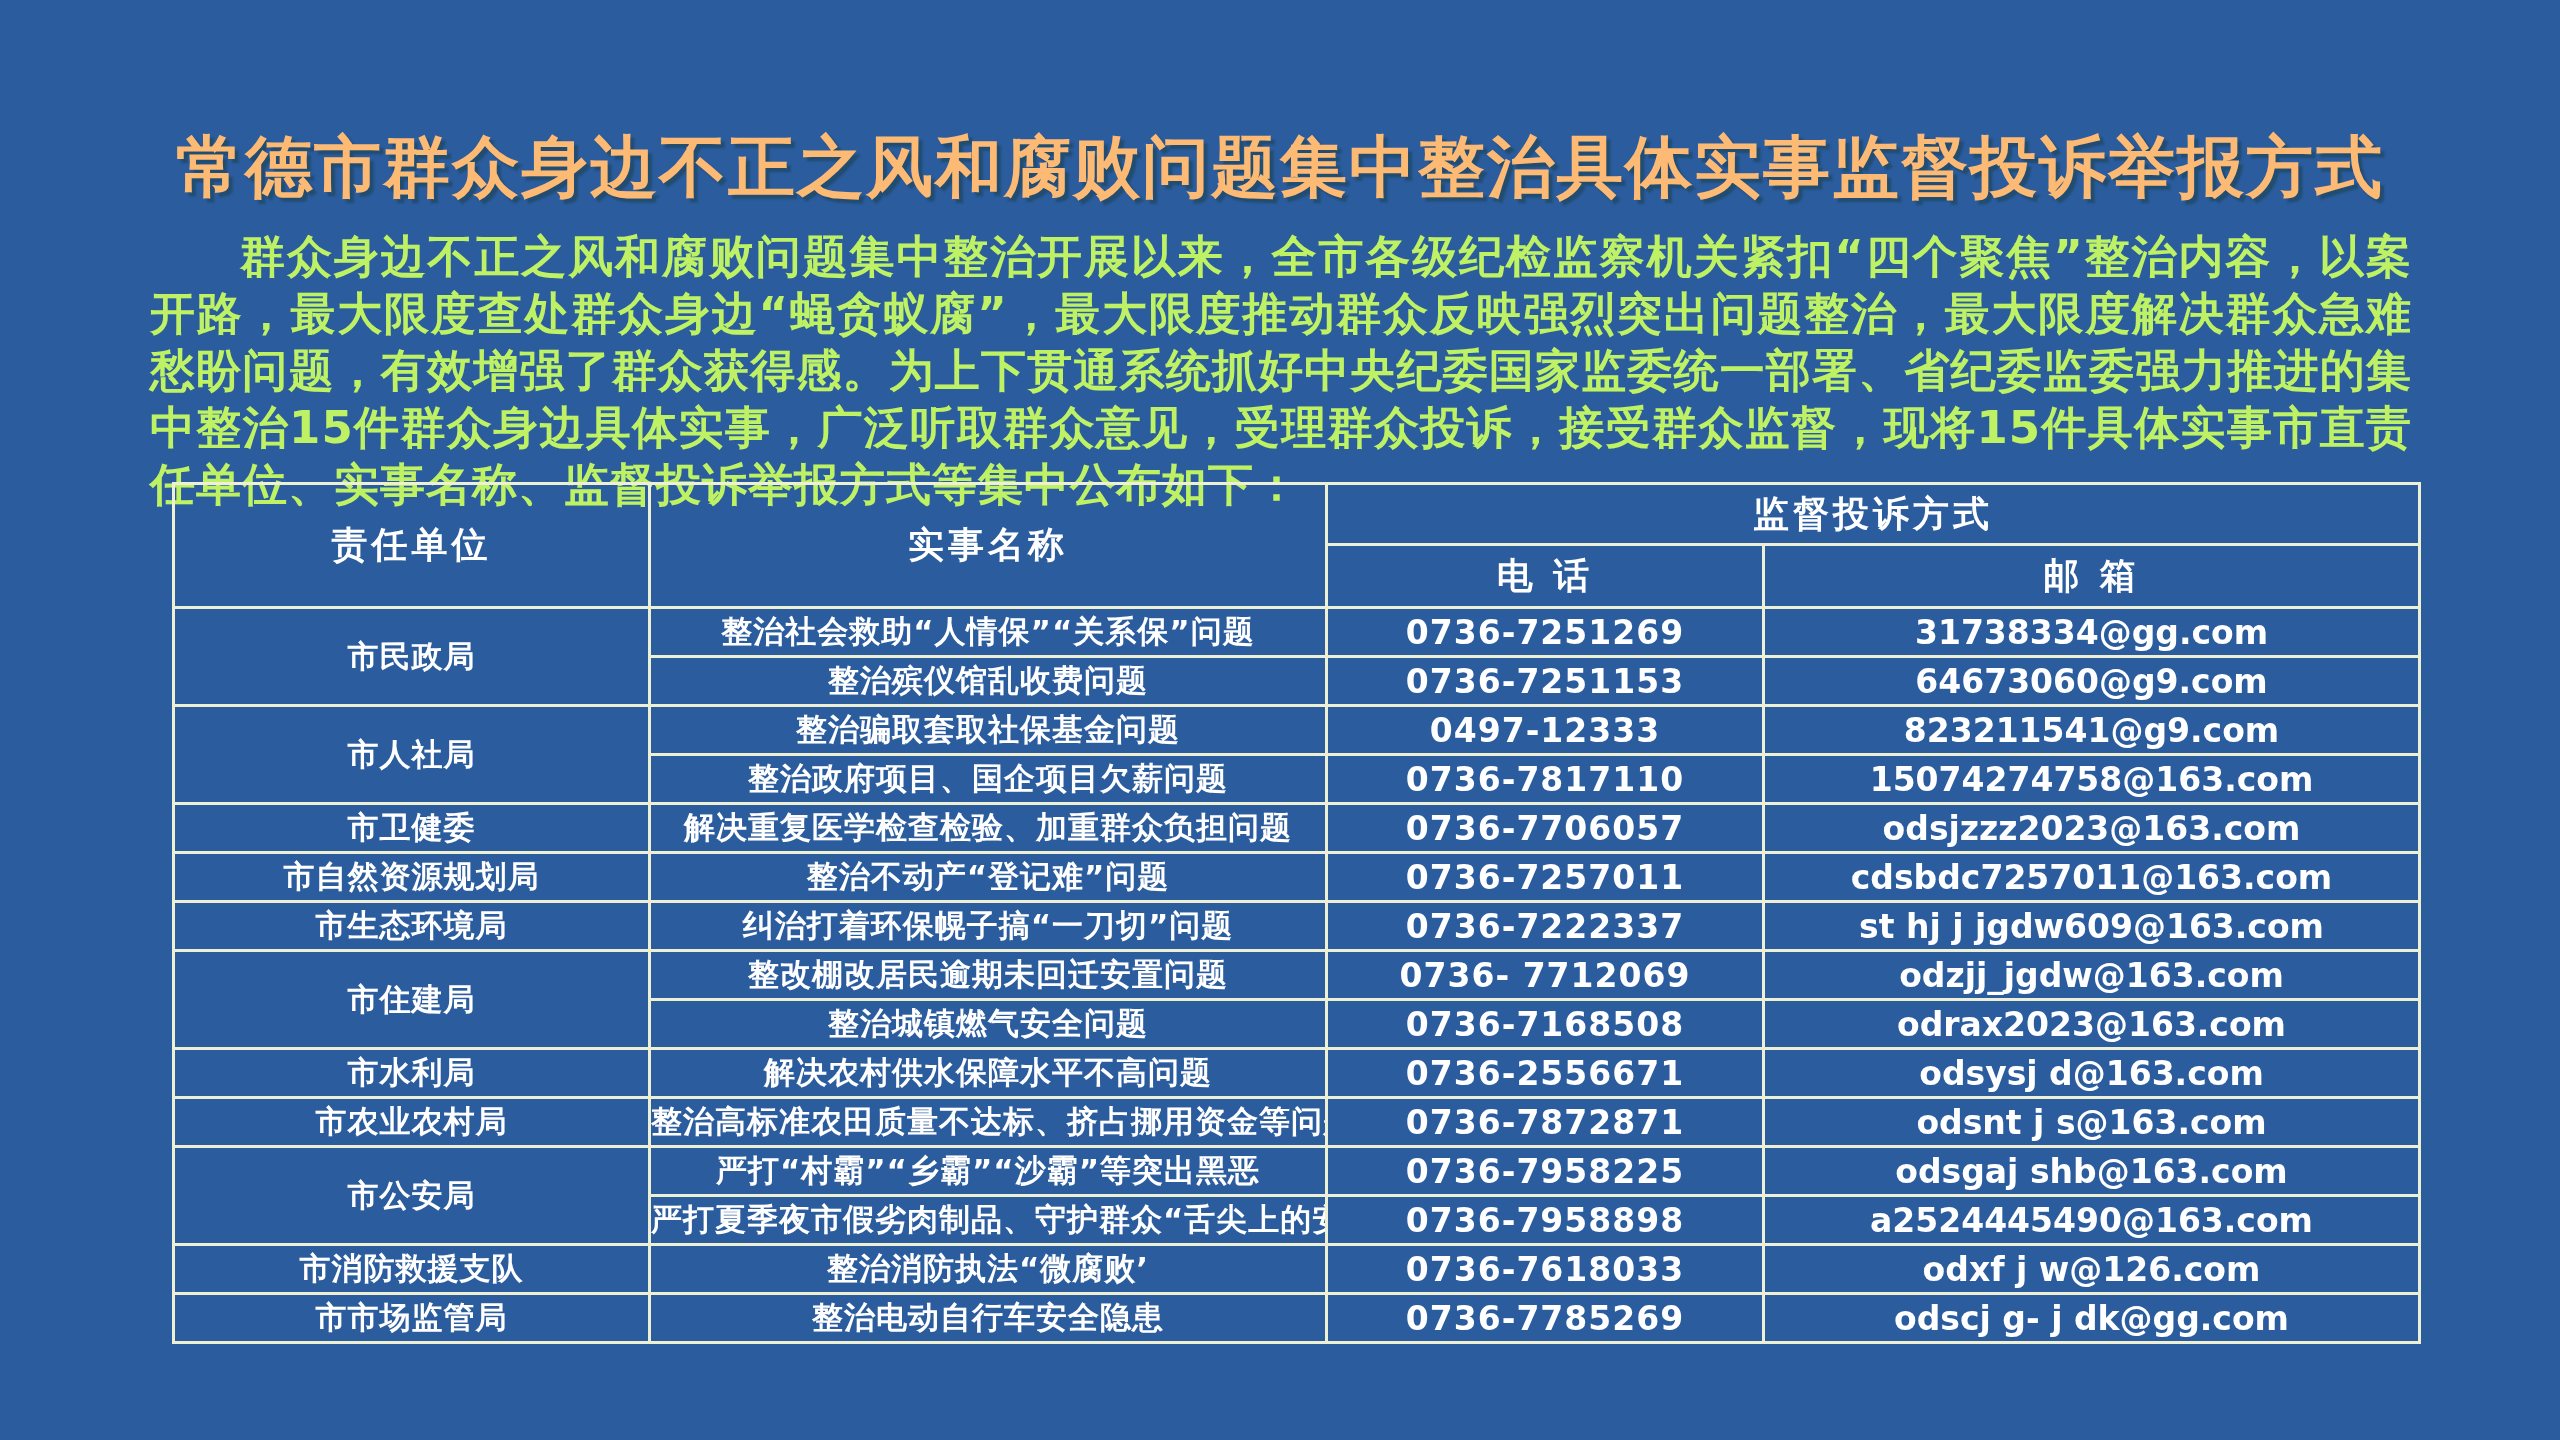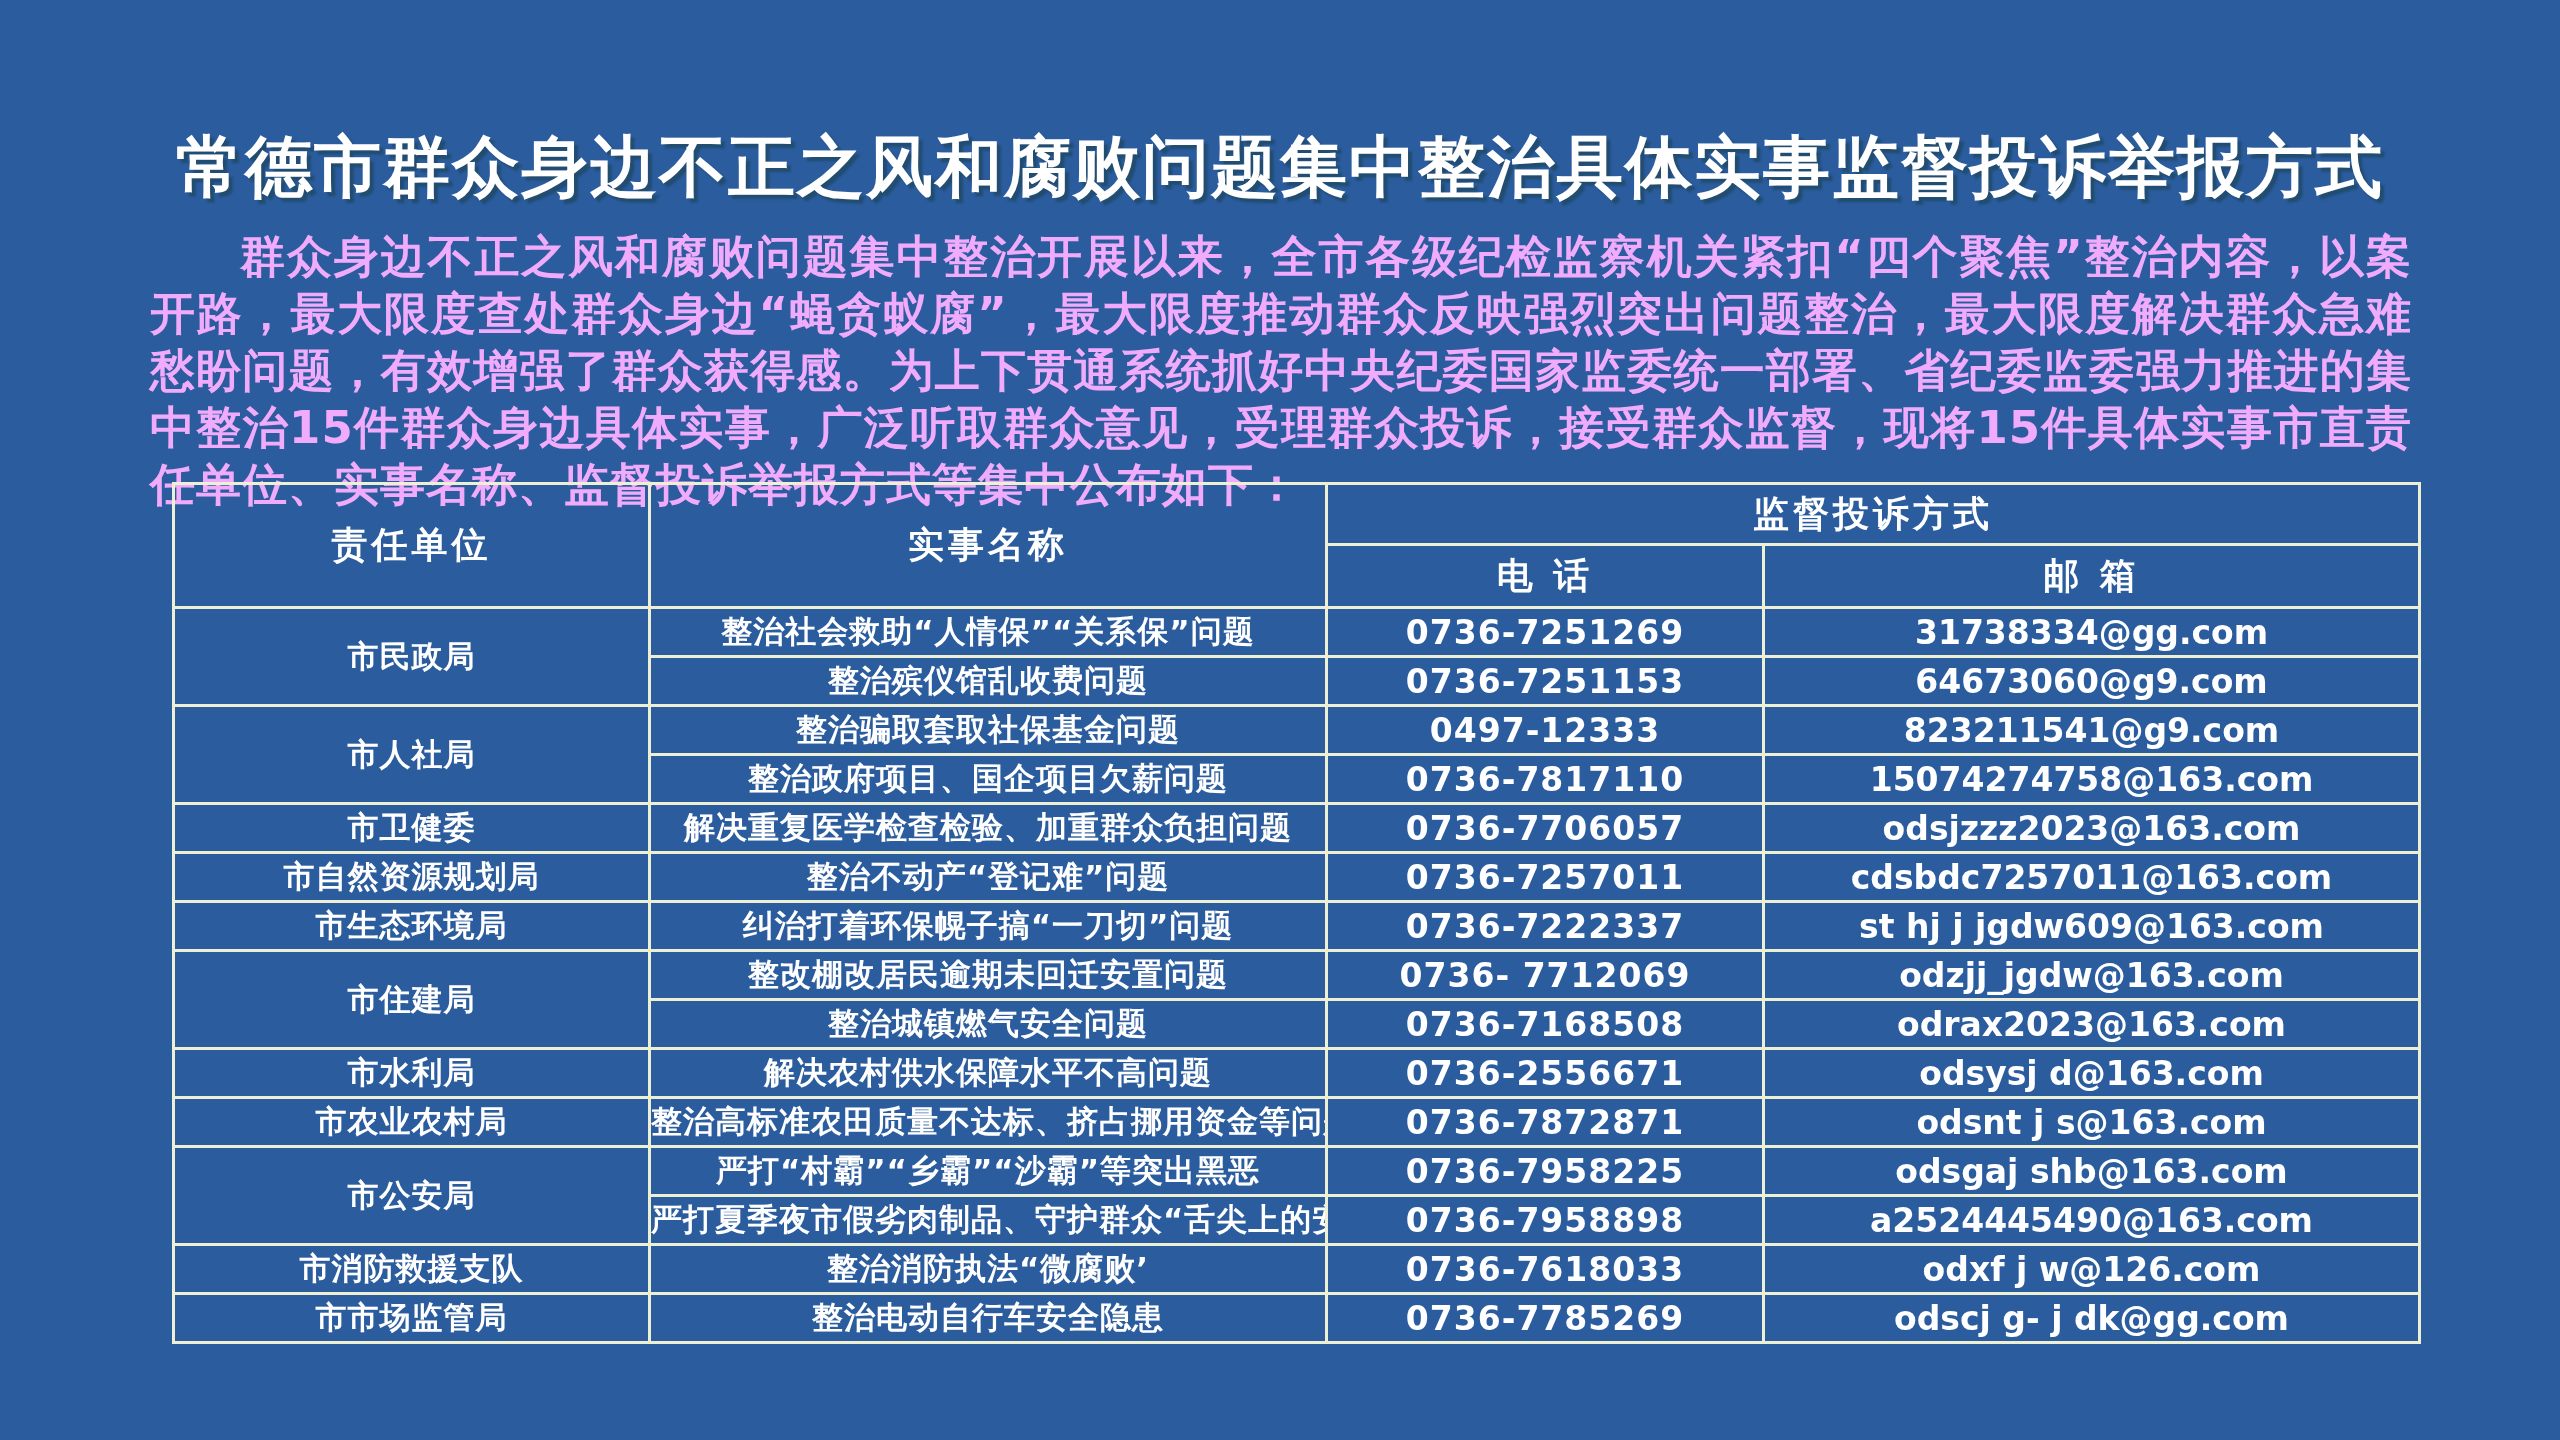--- a/index.html
+++ b/index.html
@@ -16,33 +16,33 @@
     width: 2560px;
     height: 1440px;
     background: #2a5c9e;
   }
   .title {
     position: absolute;
     top: 122px;
     left: 0;
     width: 2560px;
     text-align: center;
-    color: #ffffff;
+    color: #fdba74;
     font-size: 67px;
     font-weight: bold;
     letter-spacing: 2px;
     text-shadow: 4px 4px 2px rgba(20, 50, 30, 0.35);
     white-space: nowrap;
   }
   .intro {
     position: absolute;
     top: 228px;
     left: 150px;
     width: 2262px;
-    color: #f0abfc;
+    color: #bef264;
     font-size: 45px;
     font-weight: bold;
     line-height: 57px;
     text-align: justify;
     text-indent: 2em;
     letter-spacing: 1px;
   }
   table.notice {
     position: absolute;
     top: 482px;

